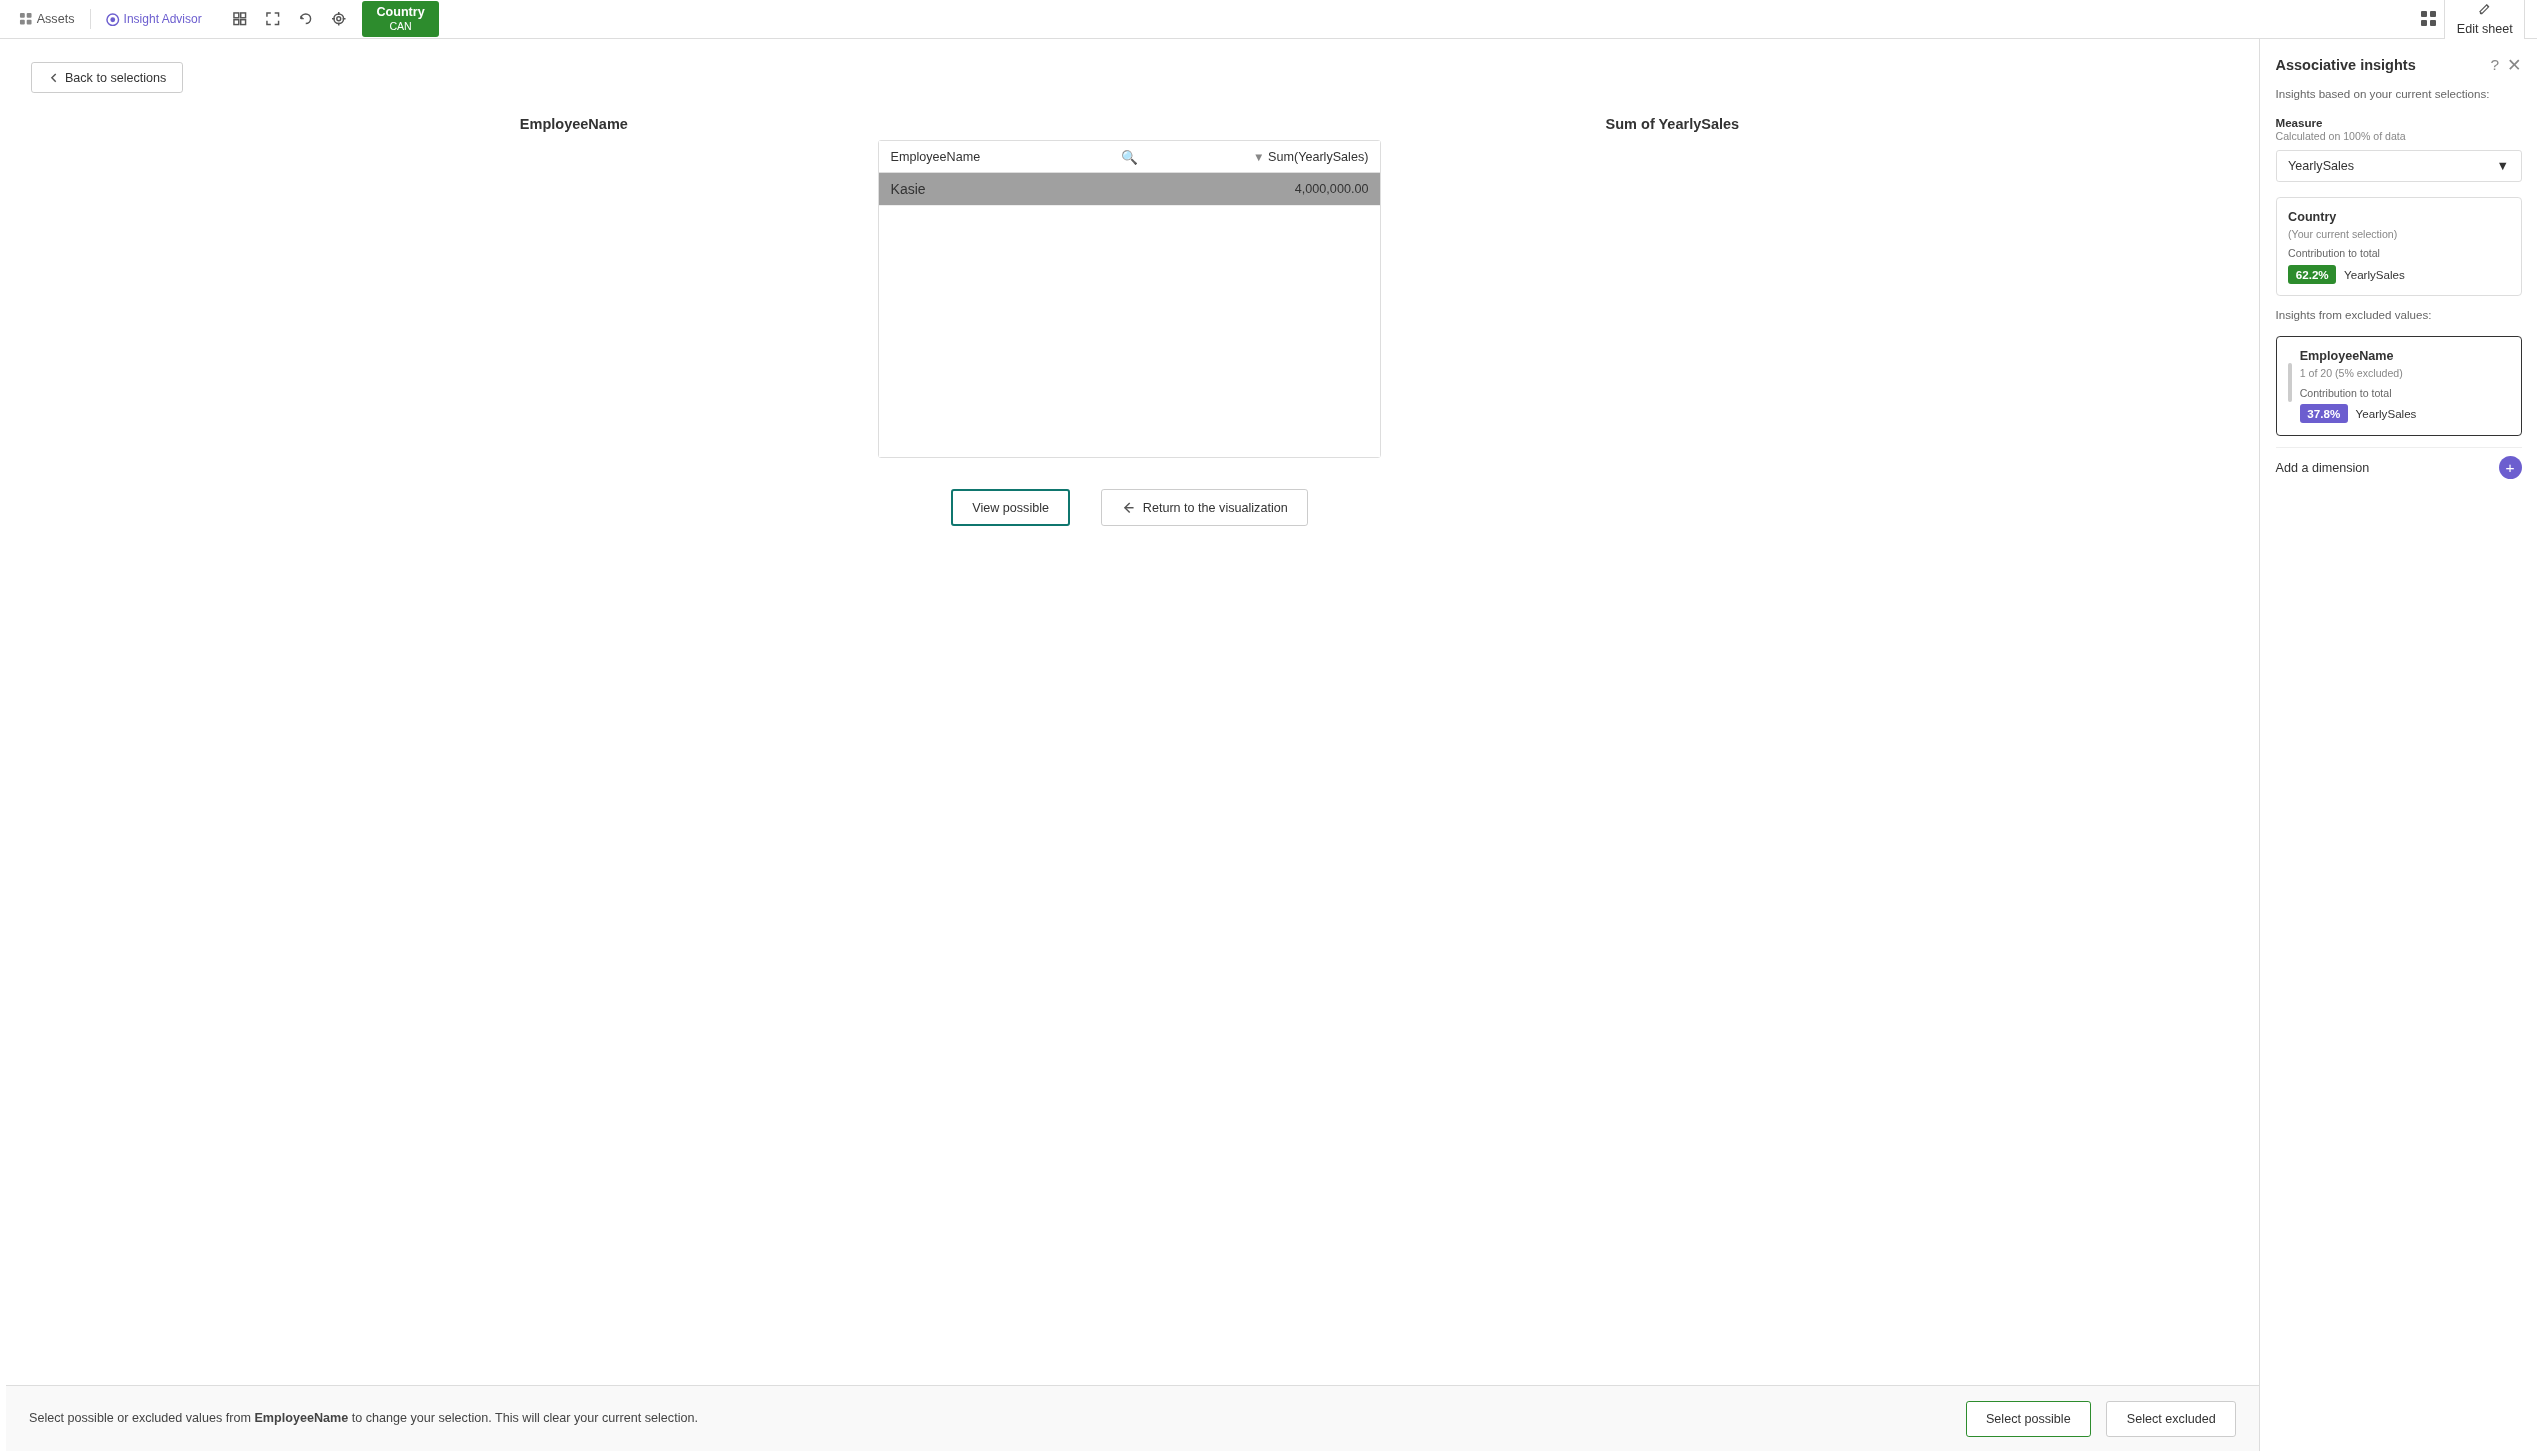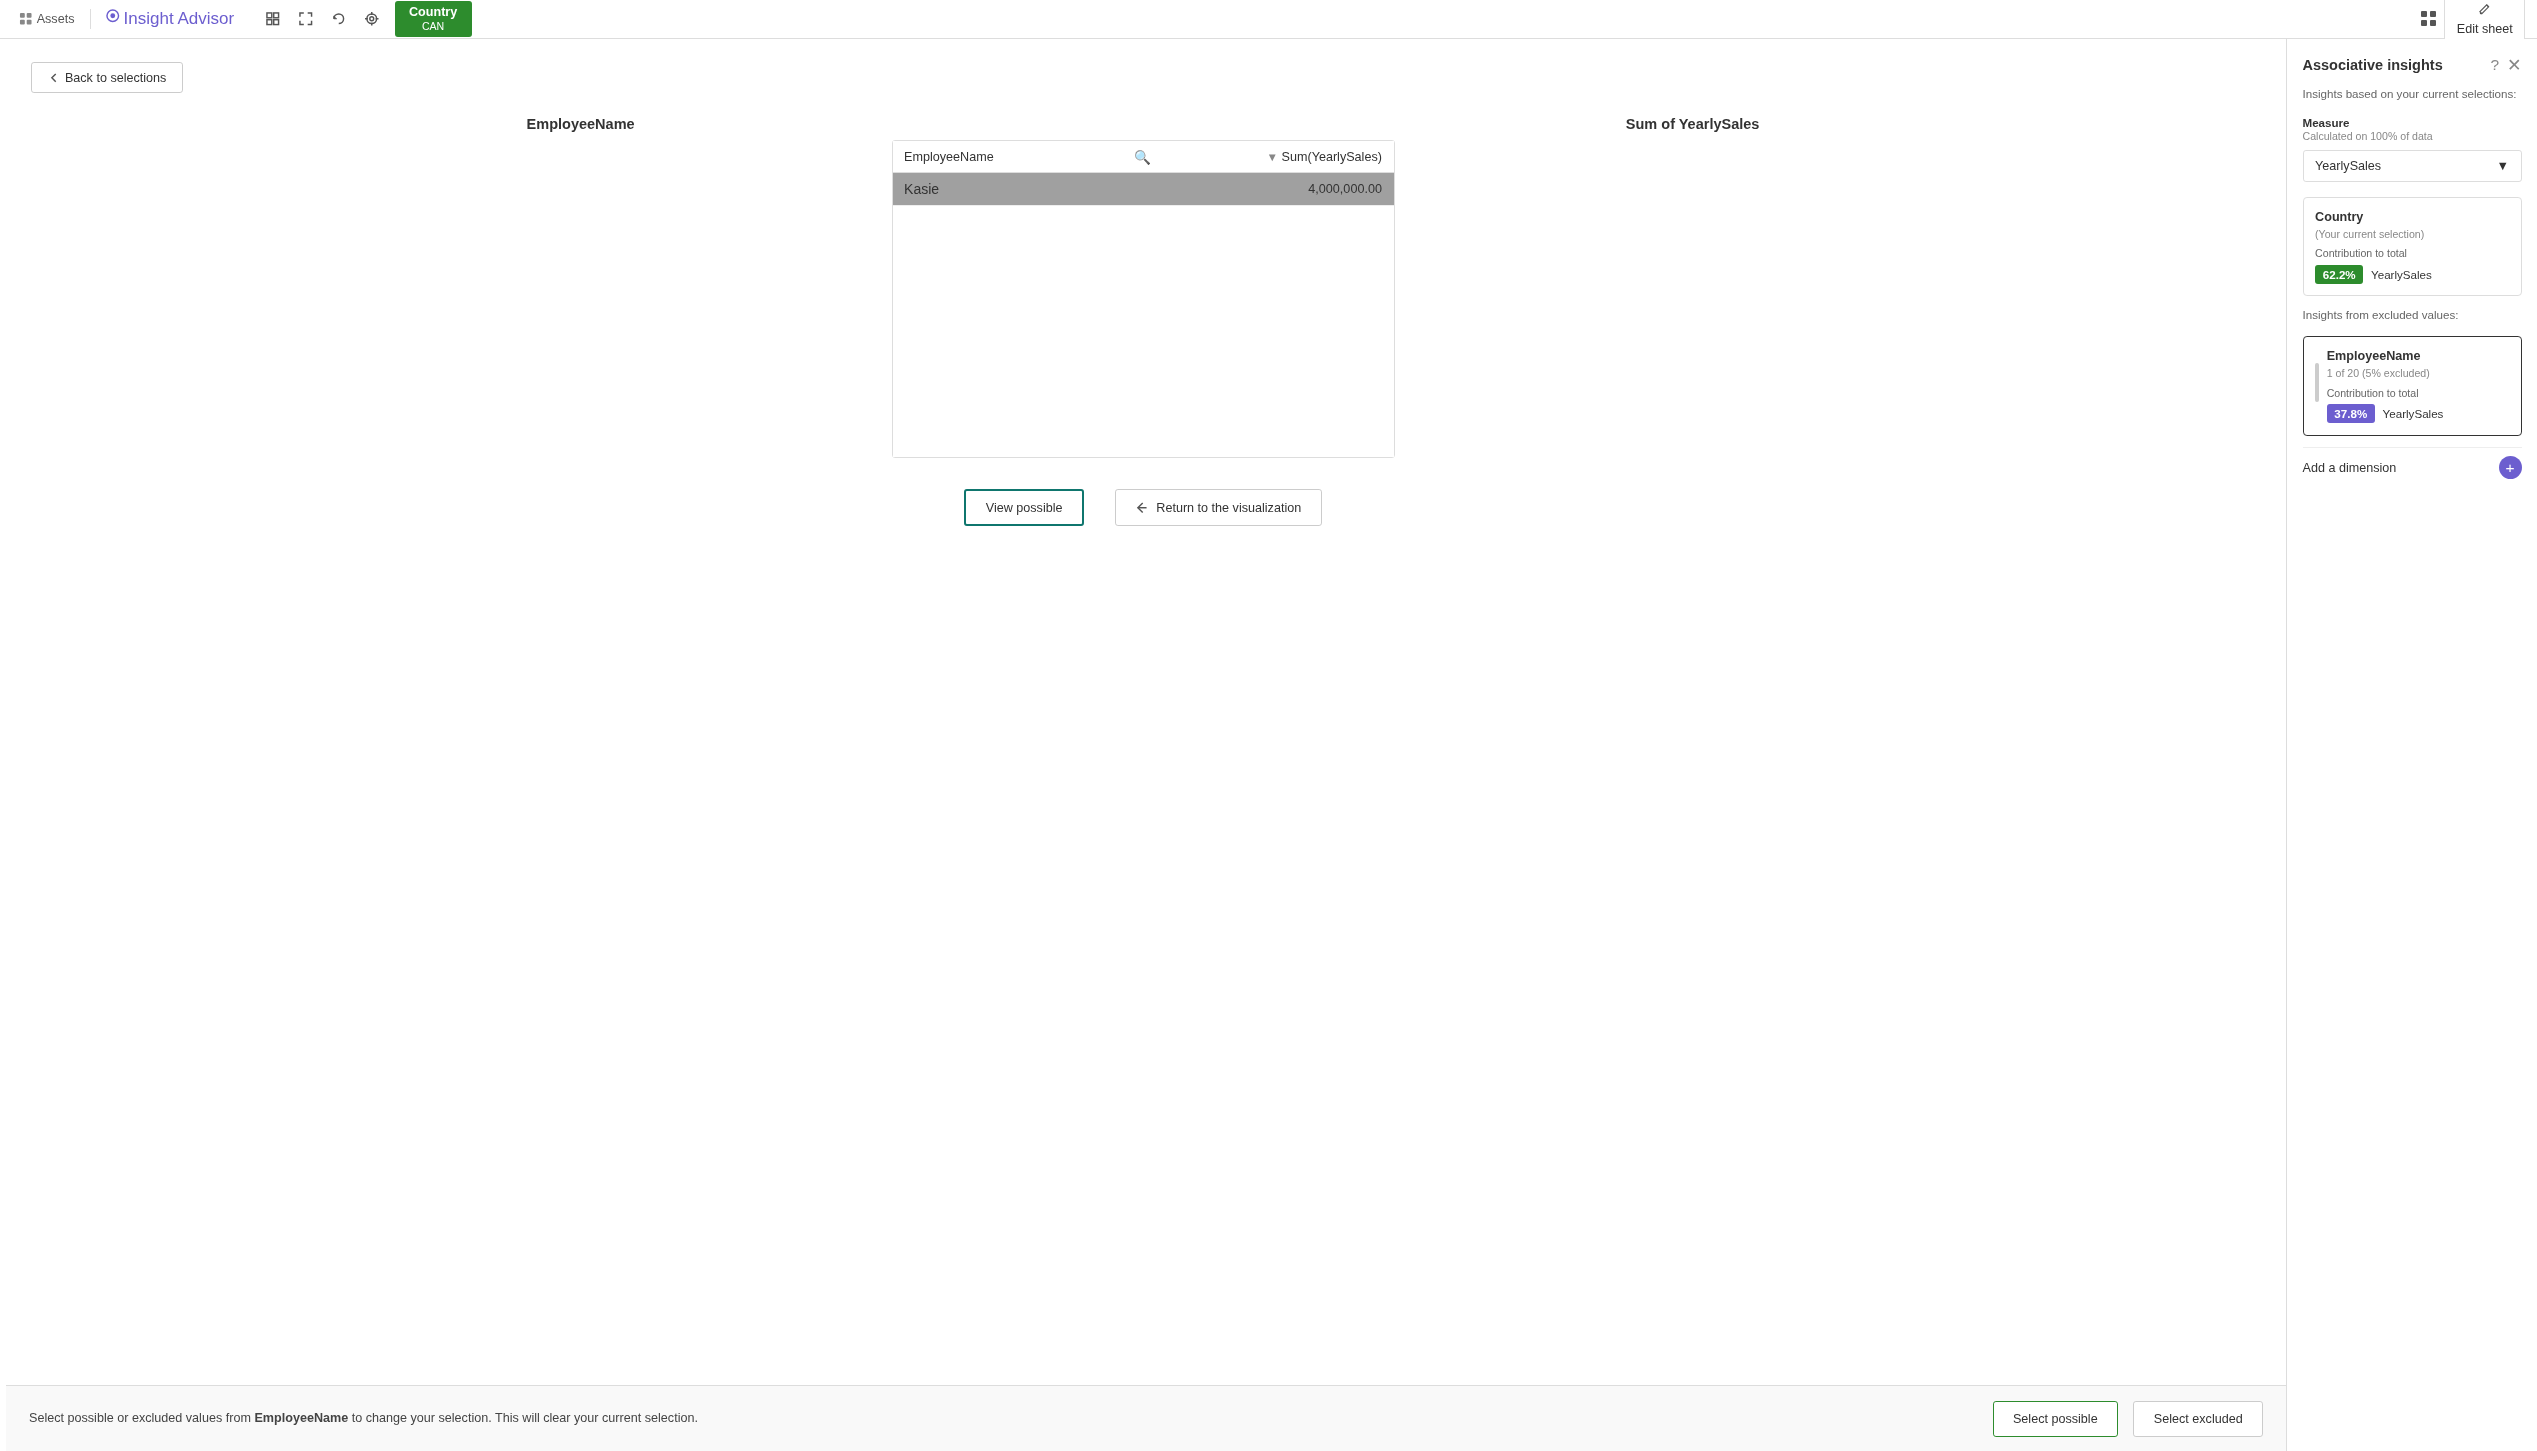--- a/index.html
+++ b/index.html
@@ -5,21 +5,21 @@
     * { box-sizing: border-box; margin: 0; padding: 0; }
     body { font-family: 'Segoe UI', Arial, sans-serif; font-size: 13.5px; background: #f5f5f5; color: #333; height: 1452px; overflow: hidden; }
 
     
     .top-nav {
       display: flex; align-items: center; height: 39px; background: #fff;
       border-bottom: 1px solid #ddd; padding: 0 11.6px; gap: 7.7px;
     }
     .nav-assets { display: flex; align-items: center; gap: 3.9px; padding: 3.9px 7.7px; font-size: 12.6px; color: #555; cursor: pointer; }
     .nav-divider { width: 1px; height: 19.3px; background: #ddd; }
-    .nav-insight { display: flex; align-items: flex-start; gap: 3.9px; padding: 3.9px 7.7px; font-size: 17px; color: #6c5ecf; cursor: pointer; }
+    .nav-insight { display: flex; align-items: flex-end; gap: 3.9px; padding: 3.9px 7.7px; font-size: 12px; color: #6c5ecf; cursor: pointer; }
     .nav-insight svg { color: #6c5ecf; }
     .nav-icon-group { display: flex; align-items: center; gap: 1.9px; margin-left: 7.7px; }
     .nav-icon-btn { width: 31px; height: 31px; display: flex; align-items: center; justify-content: center; cursor: pointer; border-radius: 2.9px; color: #555; }
     .country-tab {
       background: #2d8c2d; color: #fff; padding: 3.9px 11.6px; border-radius: 2.9px;
       font-size: 12.6px; font-weight: 600; display: flex; flex-direction: column;
       align-items: center; line-height: 1.2; min-width: 77px;
     }
     .country-tab-sub { font-size: 10.6px; font-weight: normal; }
     .spacer { flex: 1; }
@@ -93,21 +93,21 @@
       border: 1px solid #2d8c2d; padding: 9.7px 19.3px; border-radius: 2.9px;
       cursor: pointer; font-size: 12.6px; color: #333; background: #fff; white-space: nowrap;
     }
     .select-excluded-btn {
       border: 1px solid #ccc; padding: 9.7px 19.3px; border-radius: 2.9px;
       cursor: pointer; font-size: 12.6px; color: #333; background: #fff; white-space: nowrap;
     }
 
     
     .right-panel {
-      width: 251px; background: #fff; border-left: 1px solid #ddd;
+      width: 278px; background: #fff; border-left: 1px solid #ddd;
       padding: 15.5px; overflow-y: auto; flex-shrink: 0;
     }
     .panel-header { display: flex; align-items: center; justify-content: space-between; margin-bottom: 11.6px; }
     .panel-title { font-size: 14.5px; font-weight: 600; color: #333; }
     .panel-actions { display: flex; align-items: center; gap: 7.7px; }
     .panel-help { color: #888; cursor: pointer; font-size: 15.5px; }
     .panel-close { color: #888; cursor: pointer; font-size: 17.4px; }
     .panel-subtitle { font-size: 11.6px; color: #666; margin-bottom: 15.5px; }
 
     .measure-section { margin-bottom: 15.5px; }

